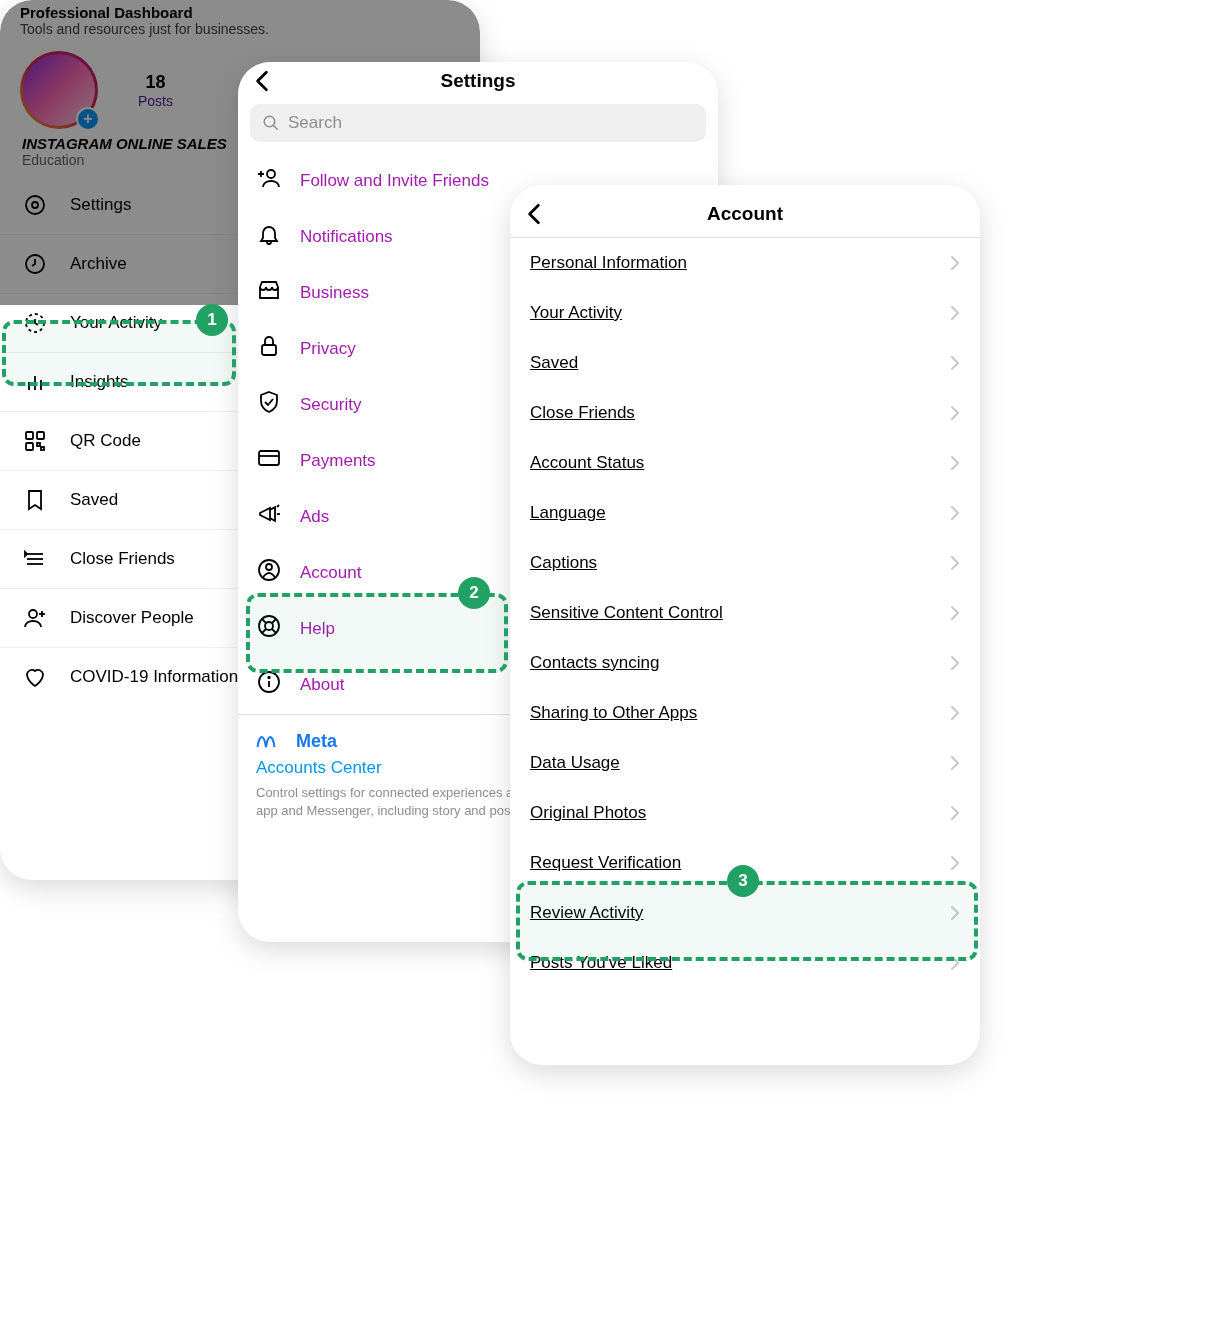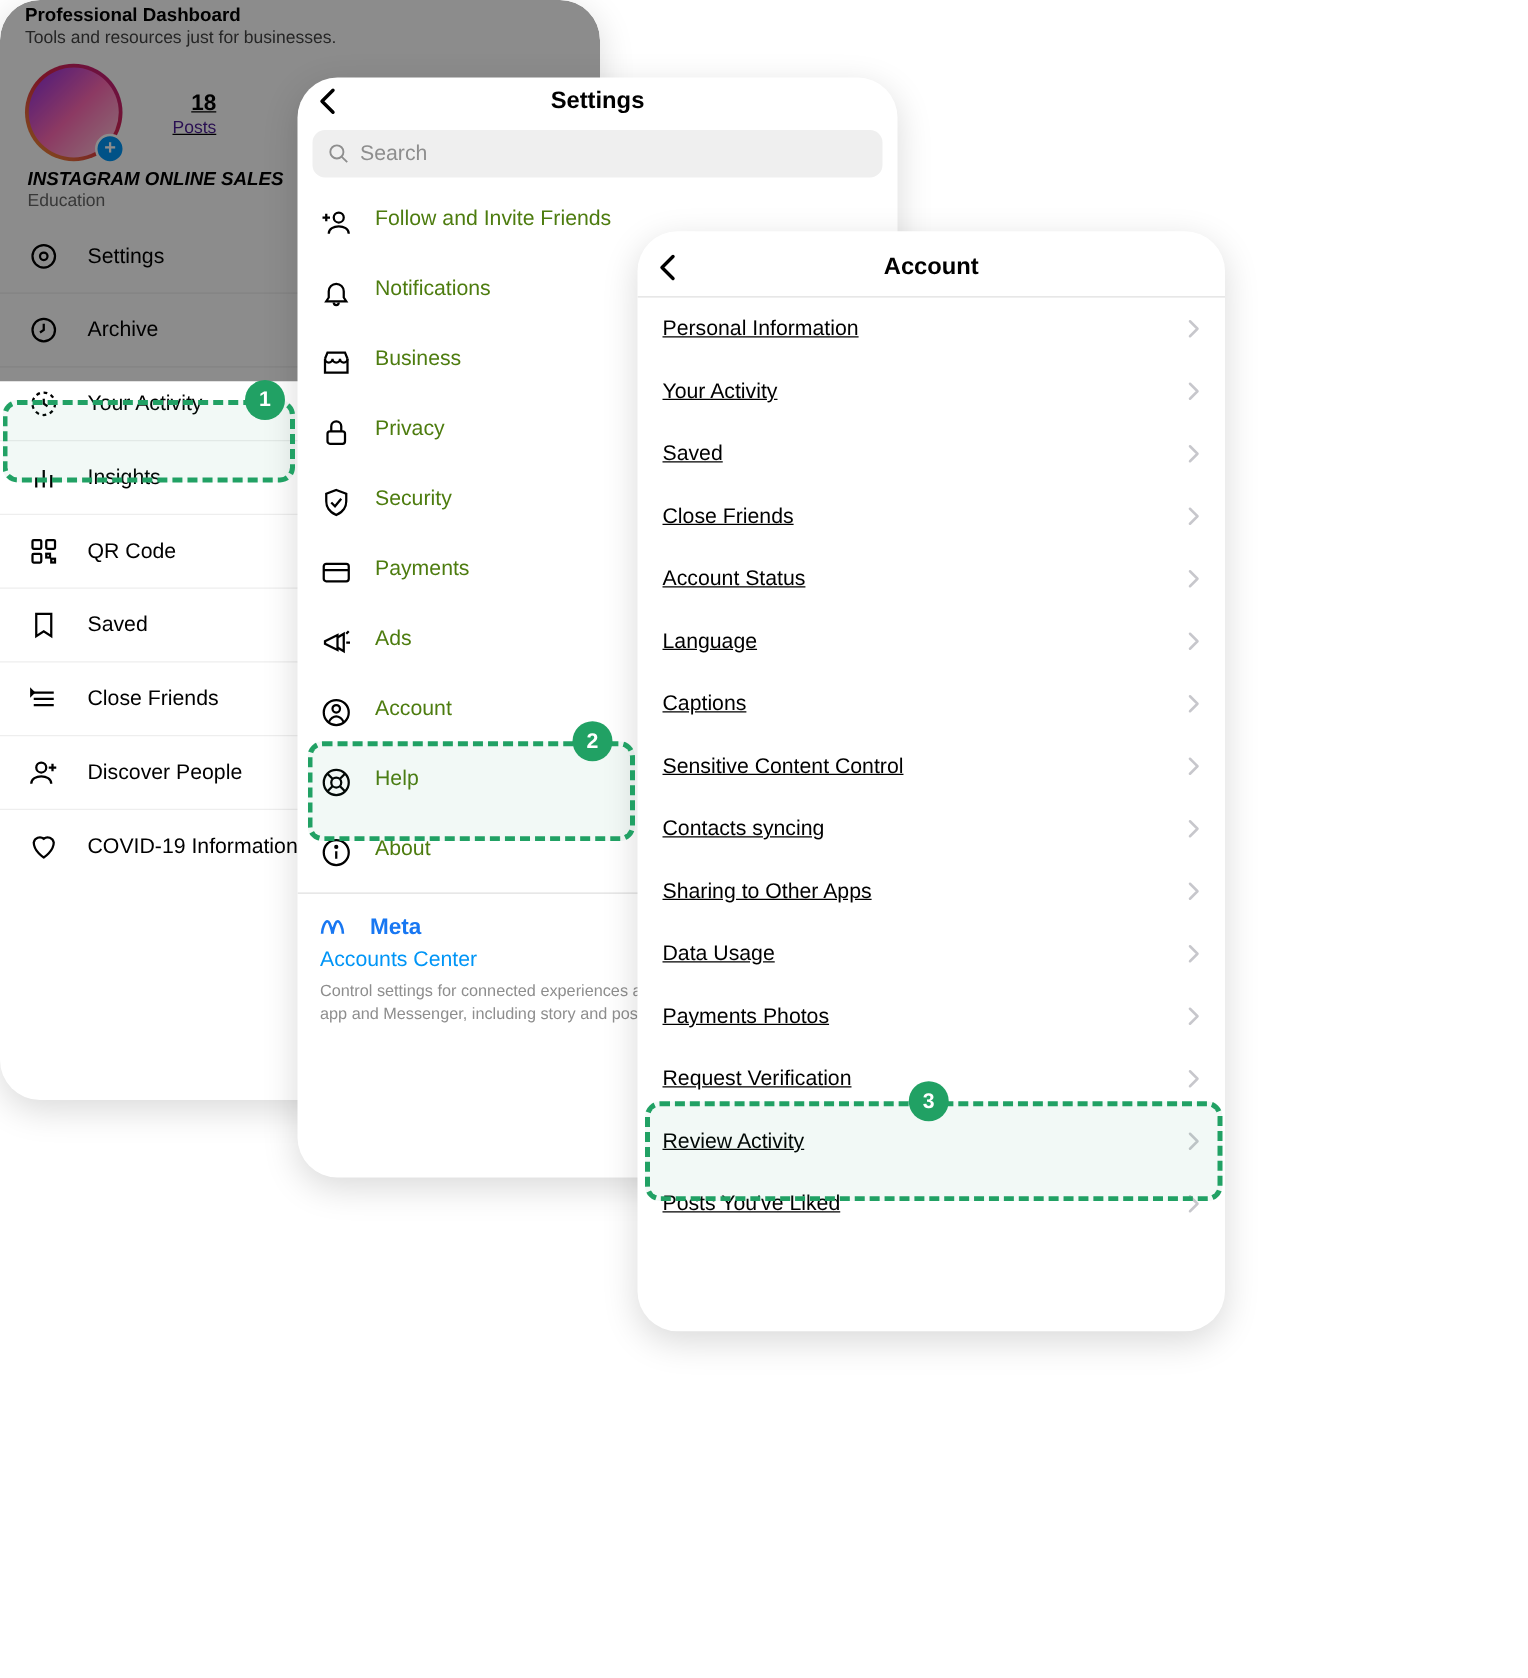--- a/index.html
+++ b/index.html
@@ -15,41 +15,41 @@
   .badge-count { background:#ff3040; color:#fff; font-size:12px; font-weight:700; border-radius:10px; padding:1px 6px; }
   .p1-header-icons { display:flex; gap:16px; align-items:center;}
   .p1-dash { padding: 4px 20px 6px 20px; }
   .p1-dash .dash-title { font-weight:700; font-size:15px; color:#000;}
   .p1-dash .dash-sub { font-size:14px; color:#444; }
   .p1-profile { display:flex; align-items:center; gap:40px; padding: 8px 20px 2px 20px;}
   .avatar-wrap { position:relative; width:78px; height:78px;}
   .avatar-ring { width:78px; height:78px; border-radius:50%; padding:3px; background: linear-gradient(45deg,#f09433,#e6683c,#dc2743,#cc2366,#bc1888);}
   .avatar { width:100%; height:100%; border-radius:50%; background: linear-gradient(135deg,#8a2be2,#ff69b4,#ffd1dc); display:flex; align-items:center; justify-content:center; color:#fff; font-size:10px;}
   .avatar-plus { position:absolute; bottom:-2px; right:-2px; width:24px; height:24px; border-radius:50%; background:#0095f6; border:2px solid #fff; color:#fff; display:flex; align-items:center; justify-content:center; font-size:16px; font-weight:700;}
-  .stat { text-align:right;text-decoration:underline;}
+  .stat { text-align:center;}
   .stat .num { font-weight:700; font-size:18px;}
   .stat .lbl { font-size:14px; color:#4c1d95;}
   .p1-bio { padding: 4px 22px 8px 22px;}
   .p1-bio .name { font-weight:700; font-style:italic; font-size:15px;}
   .p1-bio .cat { color:#666; font-size:14px;}
   .menu-list { list-style:none; }
   .menu-list li { display:flex; align-items:center; gap:22px; padding: 16px 22px; font-size:17px; color:#000; border-top: 0; }
   .menu-list li + li { border-top: 0.5px solid #eee; }
   .menu-list .icon { width:26px; height:26px; display:flex; align-items:center; justify-content:center; color:#000; flex-shrink:0;}
   
   
   .phone2 { left: 238px; top: 62px; width: 480px; height: 880px; z-index: 2; }
   .status-bar { display:flex; justify-content:space-between; align-items:center; padding: 10px 26px 4px 36px; font-size:16px; font-weight:600;}
   .status-right { display:flex; gap:4px; align-items:center;}
   .p2-header { display:flex; align-items:center; padding: 8px 16px 10px 16px; position:relative;}
   .p2-header .back { width:30px;}
   .p2-header .title { position:absolute; left:0; right:0; text-align:center; font-size:19px; font-weight:700;}
   .search-box { margin: 2px 12px 8px 12px; background:#efefef; border-radius:10px; display:flex; align-items:center; padding: 9px 12px; gap:8px; color:#8e8e8e; font-size:17px;}
   .settings-list { list-style:none;}
-  .settings-list li { display:flex; align-items:flex-start; gap:18px; padding: 15px 18px; font-size:17px; color:#4d7c0f;}
+  .settings-list li { display:flex; align-items:flex-end; gap:18px; padding: 15px 18px; font-size:17px; color:#a21caf;}
   .settings-list .icon { width:26px; height:26px; display:flex; align-items:center; justify-content:center; color:#000; flex-shrink:0;}
   .settings-footer { border-top: 0.5px solid #e0e0e0; padding: 16px 18px; margin-top:4px;}
   .meta-logo { font-weight:700; color:#1877f2; font-size:18px; display:flex; align-items:center; gap:20px;}
   .accounts-center { color:#0095f6; font-size:17px; margin-top:6px;}
   .footer-desc { color:#8e8e8e; font-size:13px; margin-top:6px; line-height:1.35;}
   
   
   .phone3 { left: 510px; top: 185px; width: 470px; height: 880px; z-index: 3; }
   .p3-header { display:flex; align-items:center; padding: 18px 16px 12px 16px; position:relative; border-bottom: 0.5px solid #e0e0e0;}
   .p3-header .back { width:30px;}
@@ -407,21 +407,21 @@
         </li>
       <li>
           <span>Data Usage</span>
           <span class="chev">
             <svg width="10" height="16" viewBox="0 0 10 16" fill="none" stroke="#c7c7cc" stroke-width="2" stroke-linecap="round" stroke-linejoin="round">
               <polyline points="2 2 8 8 2 14"></polyline>
             </svg>
           </span>
         </li>
       <li>
-          <span>Payments Photos</span>
+          <span>Original Photos</span>
           <span class="chev">
             <svg width="10" height="16" viewBox="0 0 10 16" fill="none" stroke="#c7c7cc" stroke-width="2" stroke-linecap="round" stroke-linejoin="round">
               <polyline points="2 2 8 8 2 14"></polyline>
             </svg>
           </span>
         </li>
       <li>
           <span>Request Verification</span>
           <span class="chev">
             <svg width="10" height="16" viewBox="0 0 10 16" fill="none" stroke="#c7c7cc" stroke-width="2" stroke-linecap="round" stroke-linejoin="round">

